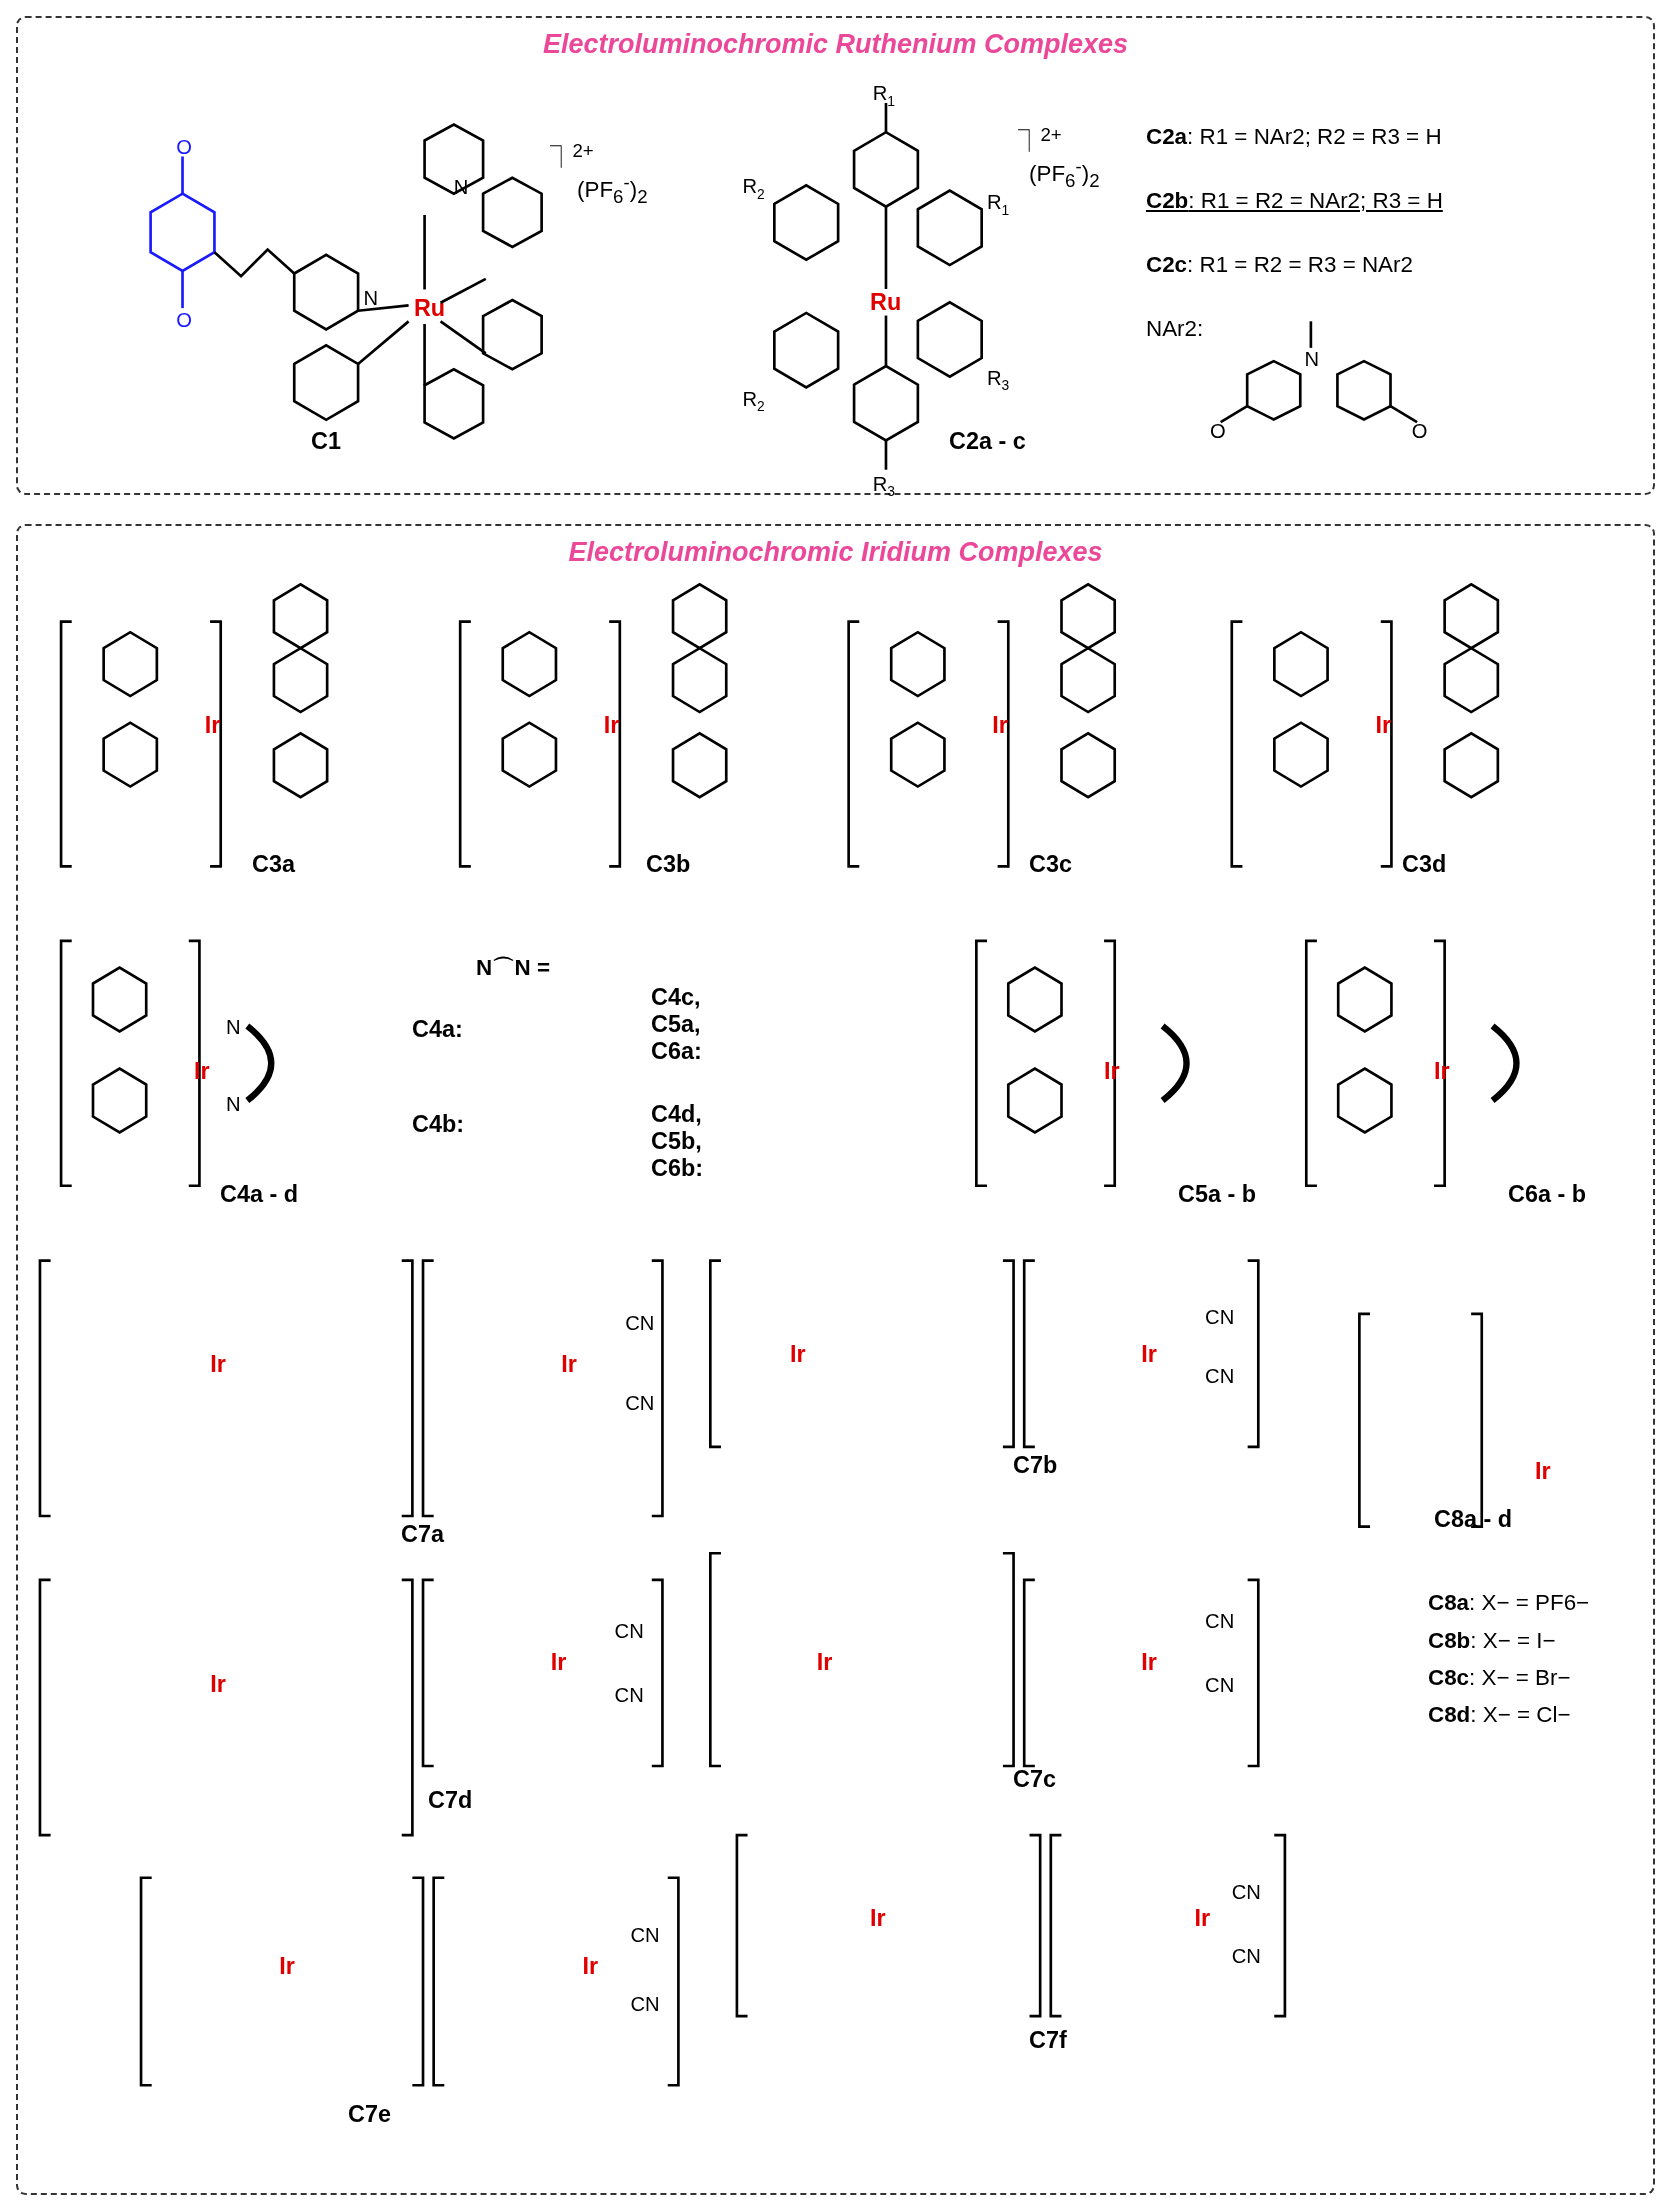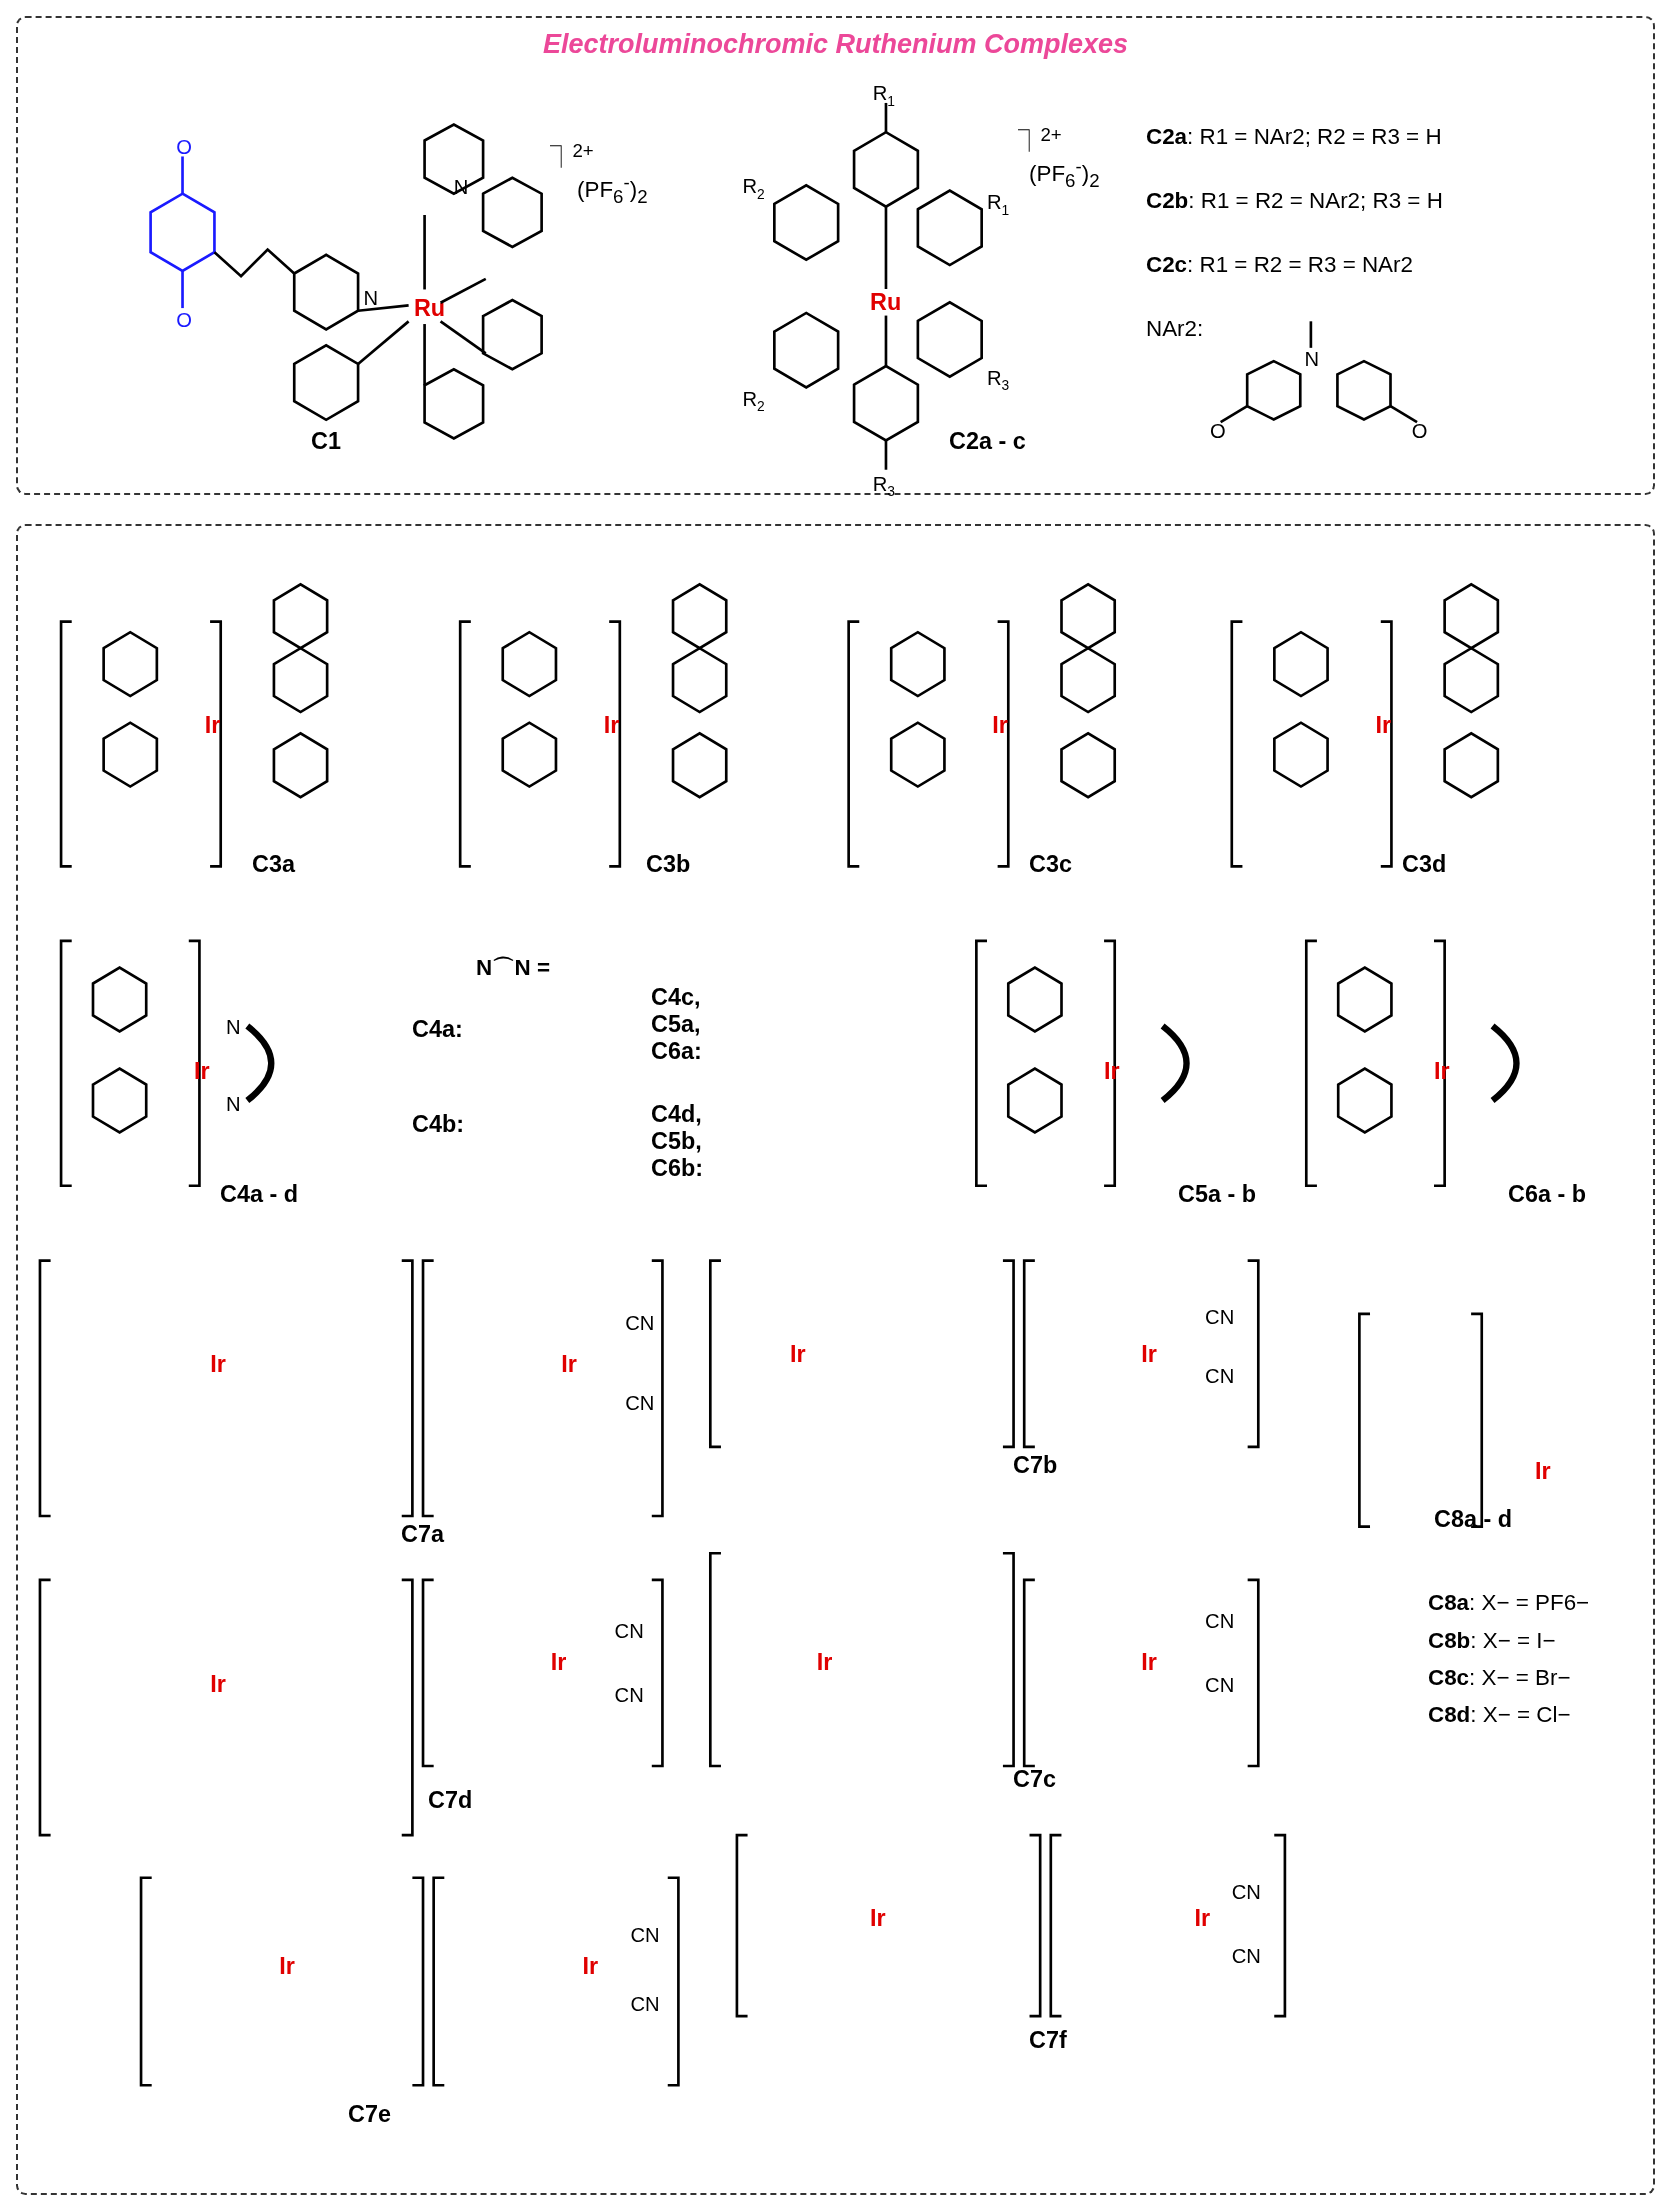--- a/index.html
+++ b/index.html
@@ -72,36 +72,37 @@
     <text class="atom" x="100" y="200">R<tspan font-size="26" dy="10">2</tspan></text>
     <text class="atom" x="100" y="600">R<tspan font-size="26" dy="10">2</tspan></text>
     <text class="atom" x="560" y="560">R<tspan font-size="26" dy="10">3</tspan></text>
     <text class="atom" x="345" y="760">R<tspan font-size="26" dy="10">3</tspan></text>
   </svg>
   <div class="txt" style="left:1000px;top:106px;">⏋<sup>2+</sup></div>
   <div class="txt" style="left:1011px;top:138px;">(PF<sub>6</sub><sup>-</sup>)<sub>2</sub></div>
   <div class="lbl" style="left:931px;top:410px;">C2a - c</div>
 
   <div class="txt" style="left:1128px;top:106px;"><b>C2a</b><span>: R1 = NAr2; R2 = R3 = H</span></div>
-  <div class="txt" style="left:1128px;top:170px;"><b>C2b</b><span>: R1 = R2 = NAr2; R3 = H</span></div>
+  <div class="txt" style="left:1128px;top:170px;text-decoration:underline;"><b>C2b</b><span>: R1 = R2 = NAr2; R3 = H</span></div>
   <div class="txt" style="left:1128px;top:234px;"><b>C2c</b><span>: R1 = R2 = R3 = NAr2</span></div>
   <div class="txt" style="left:1128px;top:298px;">NAr2:</div>
   <svg class="mol" style="left:1144px;top:298px;" width="319" height="138" viewBox="0 0 600 260">
     <line class="bond" x1="280" y1="10" x2="280" y2="60"></line>
     <text class="atom" x="268" y="95">N</text>
     <polygon class="bond" points="200,110 250,85 300,110 300,170 250,195 200,170" transform="translate(-40,0)"></polygon>
     <polygon class="bond" points="260,110 310,85 360,110 360,170 310,195 260,170" transform="translate(70,0)"></polygon>
     <line class="bond" x1="160" y1="170" x2="110" y2="200"></line>
     <line class="bond" x1="430" y1="170" x2="480" y2="200"></line>
     <text class="atom" x="90" y="230">O</text>
     <text class="atom" x="470" y="230">O</text>
   </svg>
 </div>
 
 <div class="panel" style="left:16px;top:524px;width:1639px;height:1671px;">
+  <div class="title" style="top:10.6px;">Electroluminochromic Iridium Complexes</div>
 
   <svg class="mol" style="left:10.6px;top:53px;" width="1618" height="298" viewBox="0 0 3040 560">
 
     <g transform="translate(40,40)">
       <path class="bracket" d="M40,40 L20,40 L20,500 L40,500"></path>
       <path class="bracket" d="M300,40 L320,40 L320,500 L300,500"></path>
       <polygon class="bond" points="100,90 150,60 200,90 200,150 150,180 100,150"></polygon>
       <polygon class="bond" points="100,260 150,230 200,260 200,320 150,350 100,320"></polygon>
       <text class="metal" x="290" y="250">Ir</text>
       <polygon class="bond" points="420,120 470,90 520,120 520,180 470,210 420,180"></polygon>

